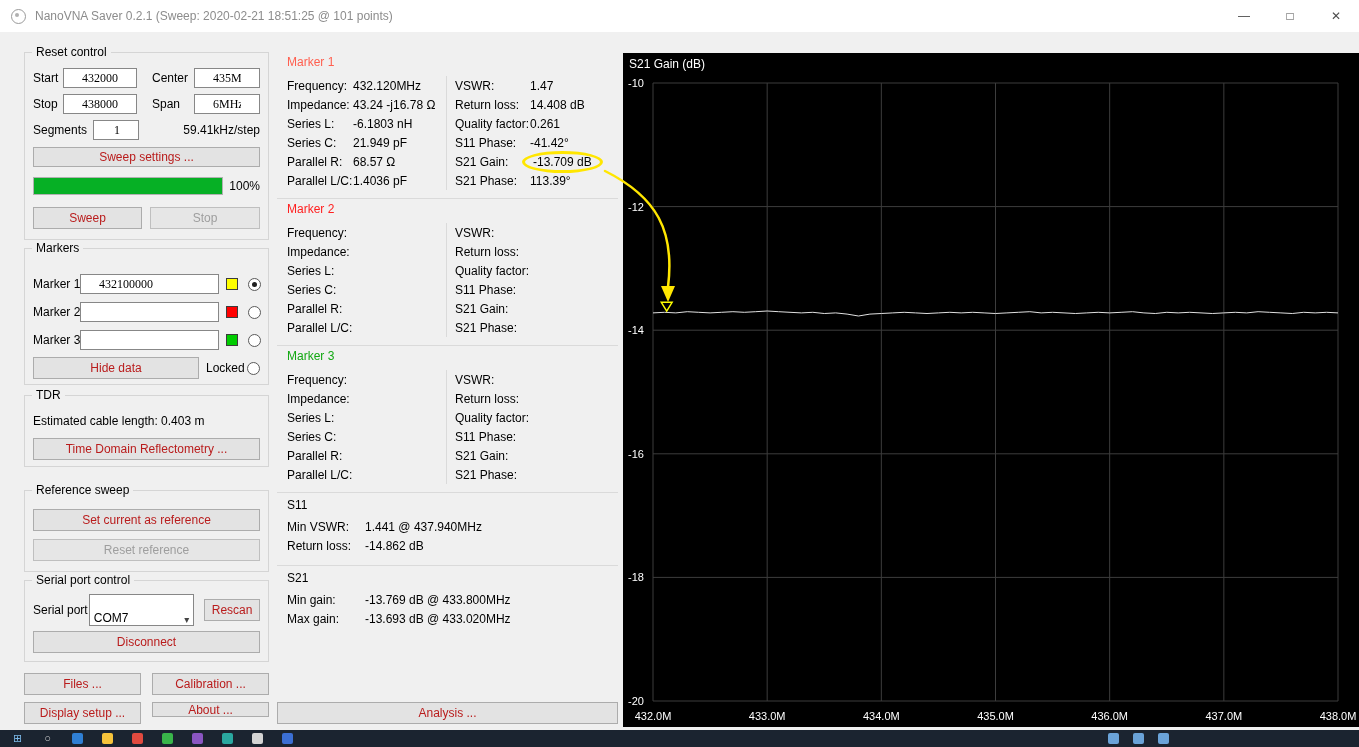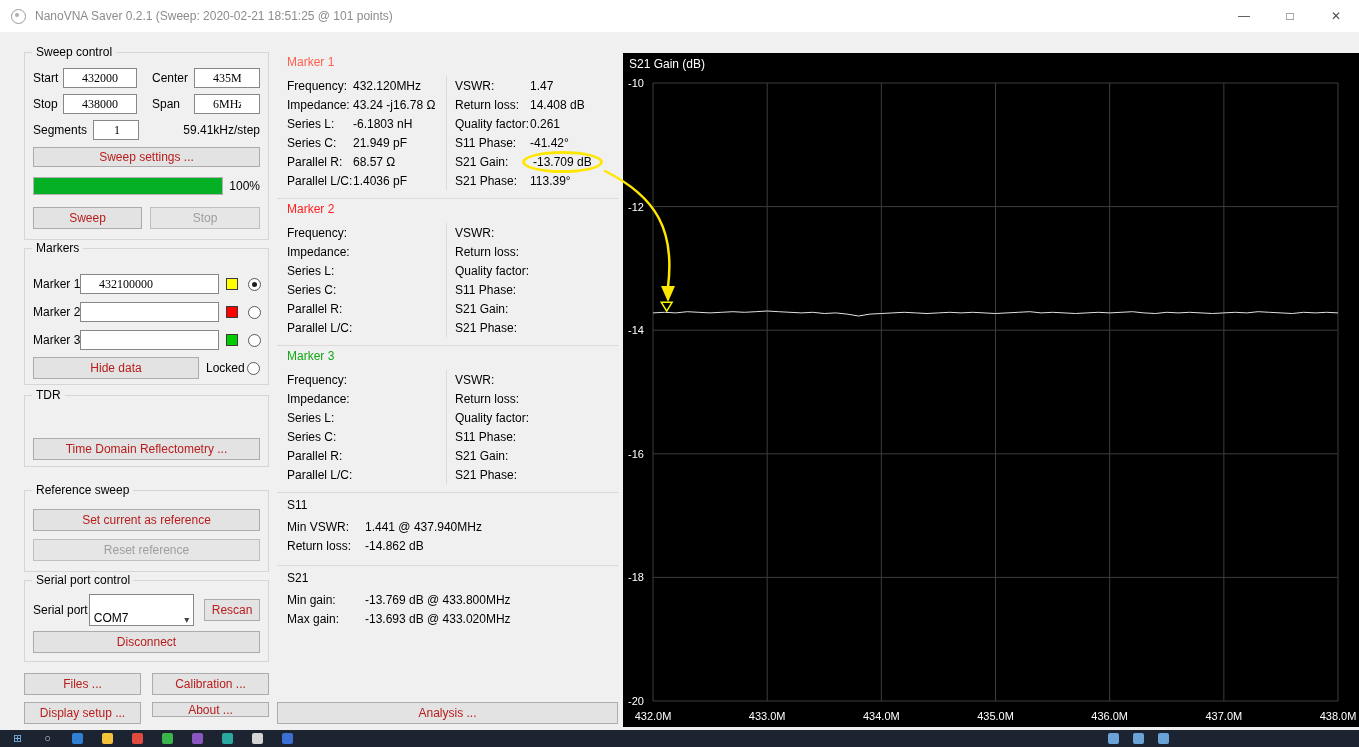--- a/index.html
+++ b/index.html
@@ -82,21 +82,21 @@
     <div class="win-controls">
       <div class="win-btn">—</div>
       <div class="win-btn">□</div>
       <div class="win-btn">✕</div>
     </div>
   </div>
 
   <div class="content">
 
     <div class="groupbox" style="left:24px;top:20px;width:245px;height:188px;">
-      <span class="gb-title">Sweep control</span>
+      <span class="gb-title">Reset control</span>
       <div class="gb-row" style="top:14px;">
         <span class="lbl" style="width:30px;">Start</span>
         <input class="tb" style="width: 74px;" value="432000000">
         <span class="lbl" style="width:42px;margin-left:auto;">Center</span>
         <input class="tb right" style="width: 66px;" value="435MHz">
       </div>
       <div class="gb-row" style="top:40px;">
         <span class="lbl" style="width:30px;">Stop</span>
         <input class="tb" style="width: 74px;" value="438000000">
         <span class="lbl" style="width:42px;margin-left:auto;">Span</span>
@@ -144,20 +144,23 @@
         </div>
       <div class="gb-row" style="top:108px;">
         <button class="btn" style="width:166px;height:22px;">Hide data</button>
         <span class="lbl" style="margin-left:7px;">Locked</span>
         <span class="radio" style="margin-left:auto;"></span>
       </div>
     </div>
 
     <div class="groupbox" style="left:24px;top:363px;width:245px;height:72px;">
       <span class="gb-title">TDR</span>
+      <div class="gb-row" style="top:14px;">
+        <span class="lbl">Estimated cable length:  0.403 m</span>
+      </div>
       <button class="btn abs" style="left:8px;right:8px;top:42px;height:22px;">Time Domain Reflectometry ...</button>
     </div>
 
     <div class="groupbox" style="left:24px;top:458px;width:245px;height:82px;">
       <span class="gb-title">Reference sweep</span>
       <button class="btn abs" style="left:8px;right:8px;top:18px;height:22px;">Set current as reference</button>
       <button class="btn abs disabled" style="left:8px;right:8px;top:48px;height:22px;">Reset reference</button>
     </div>
 
     <div class="groupbox" style="left:24px;top:548px;width:245px;height:82px;">

